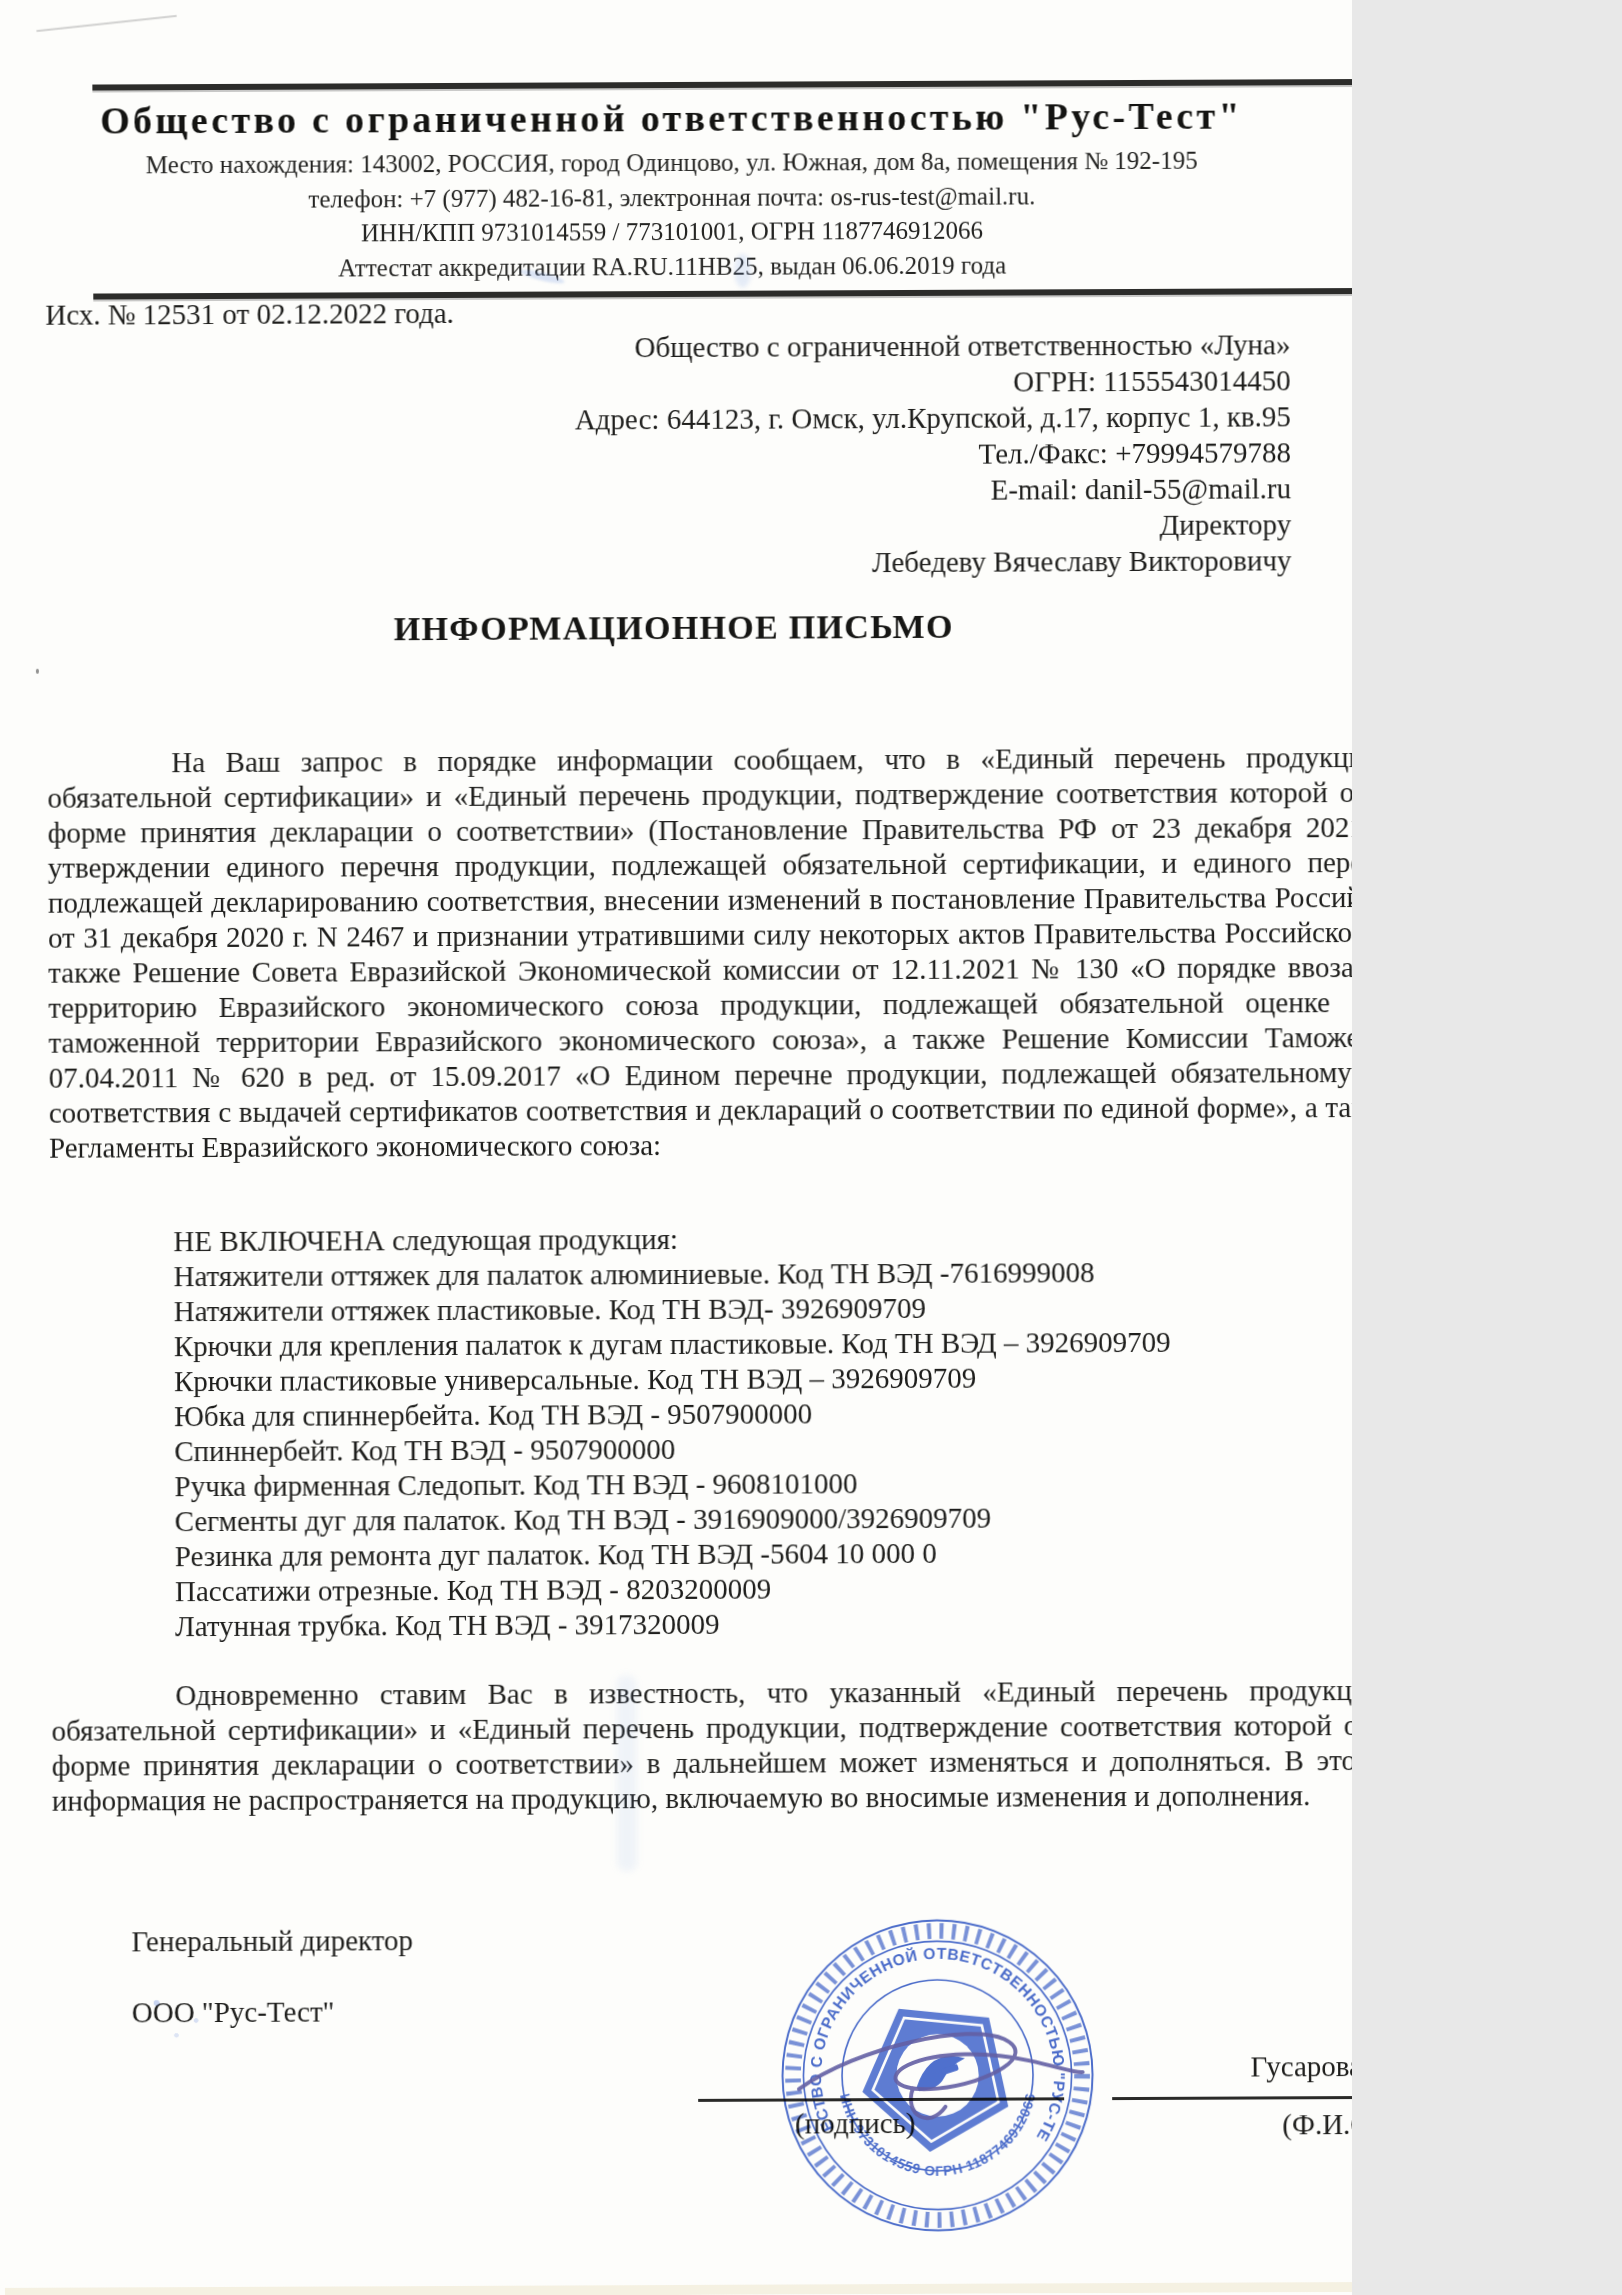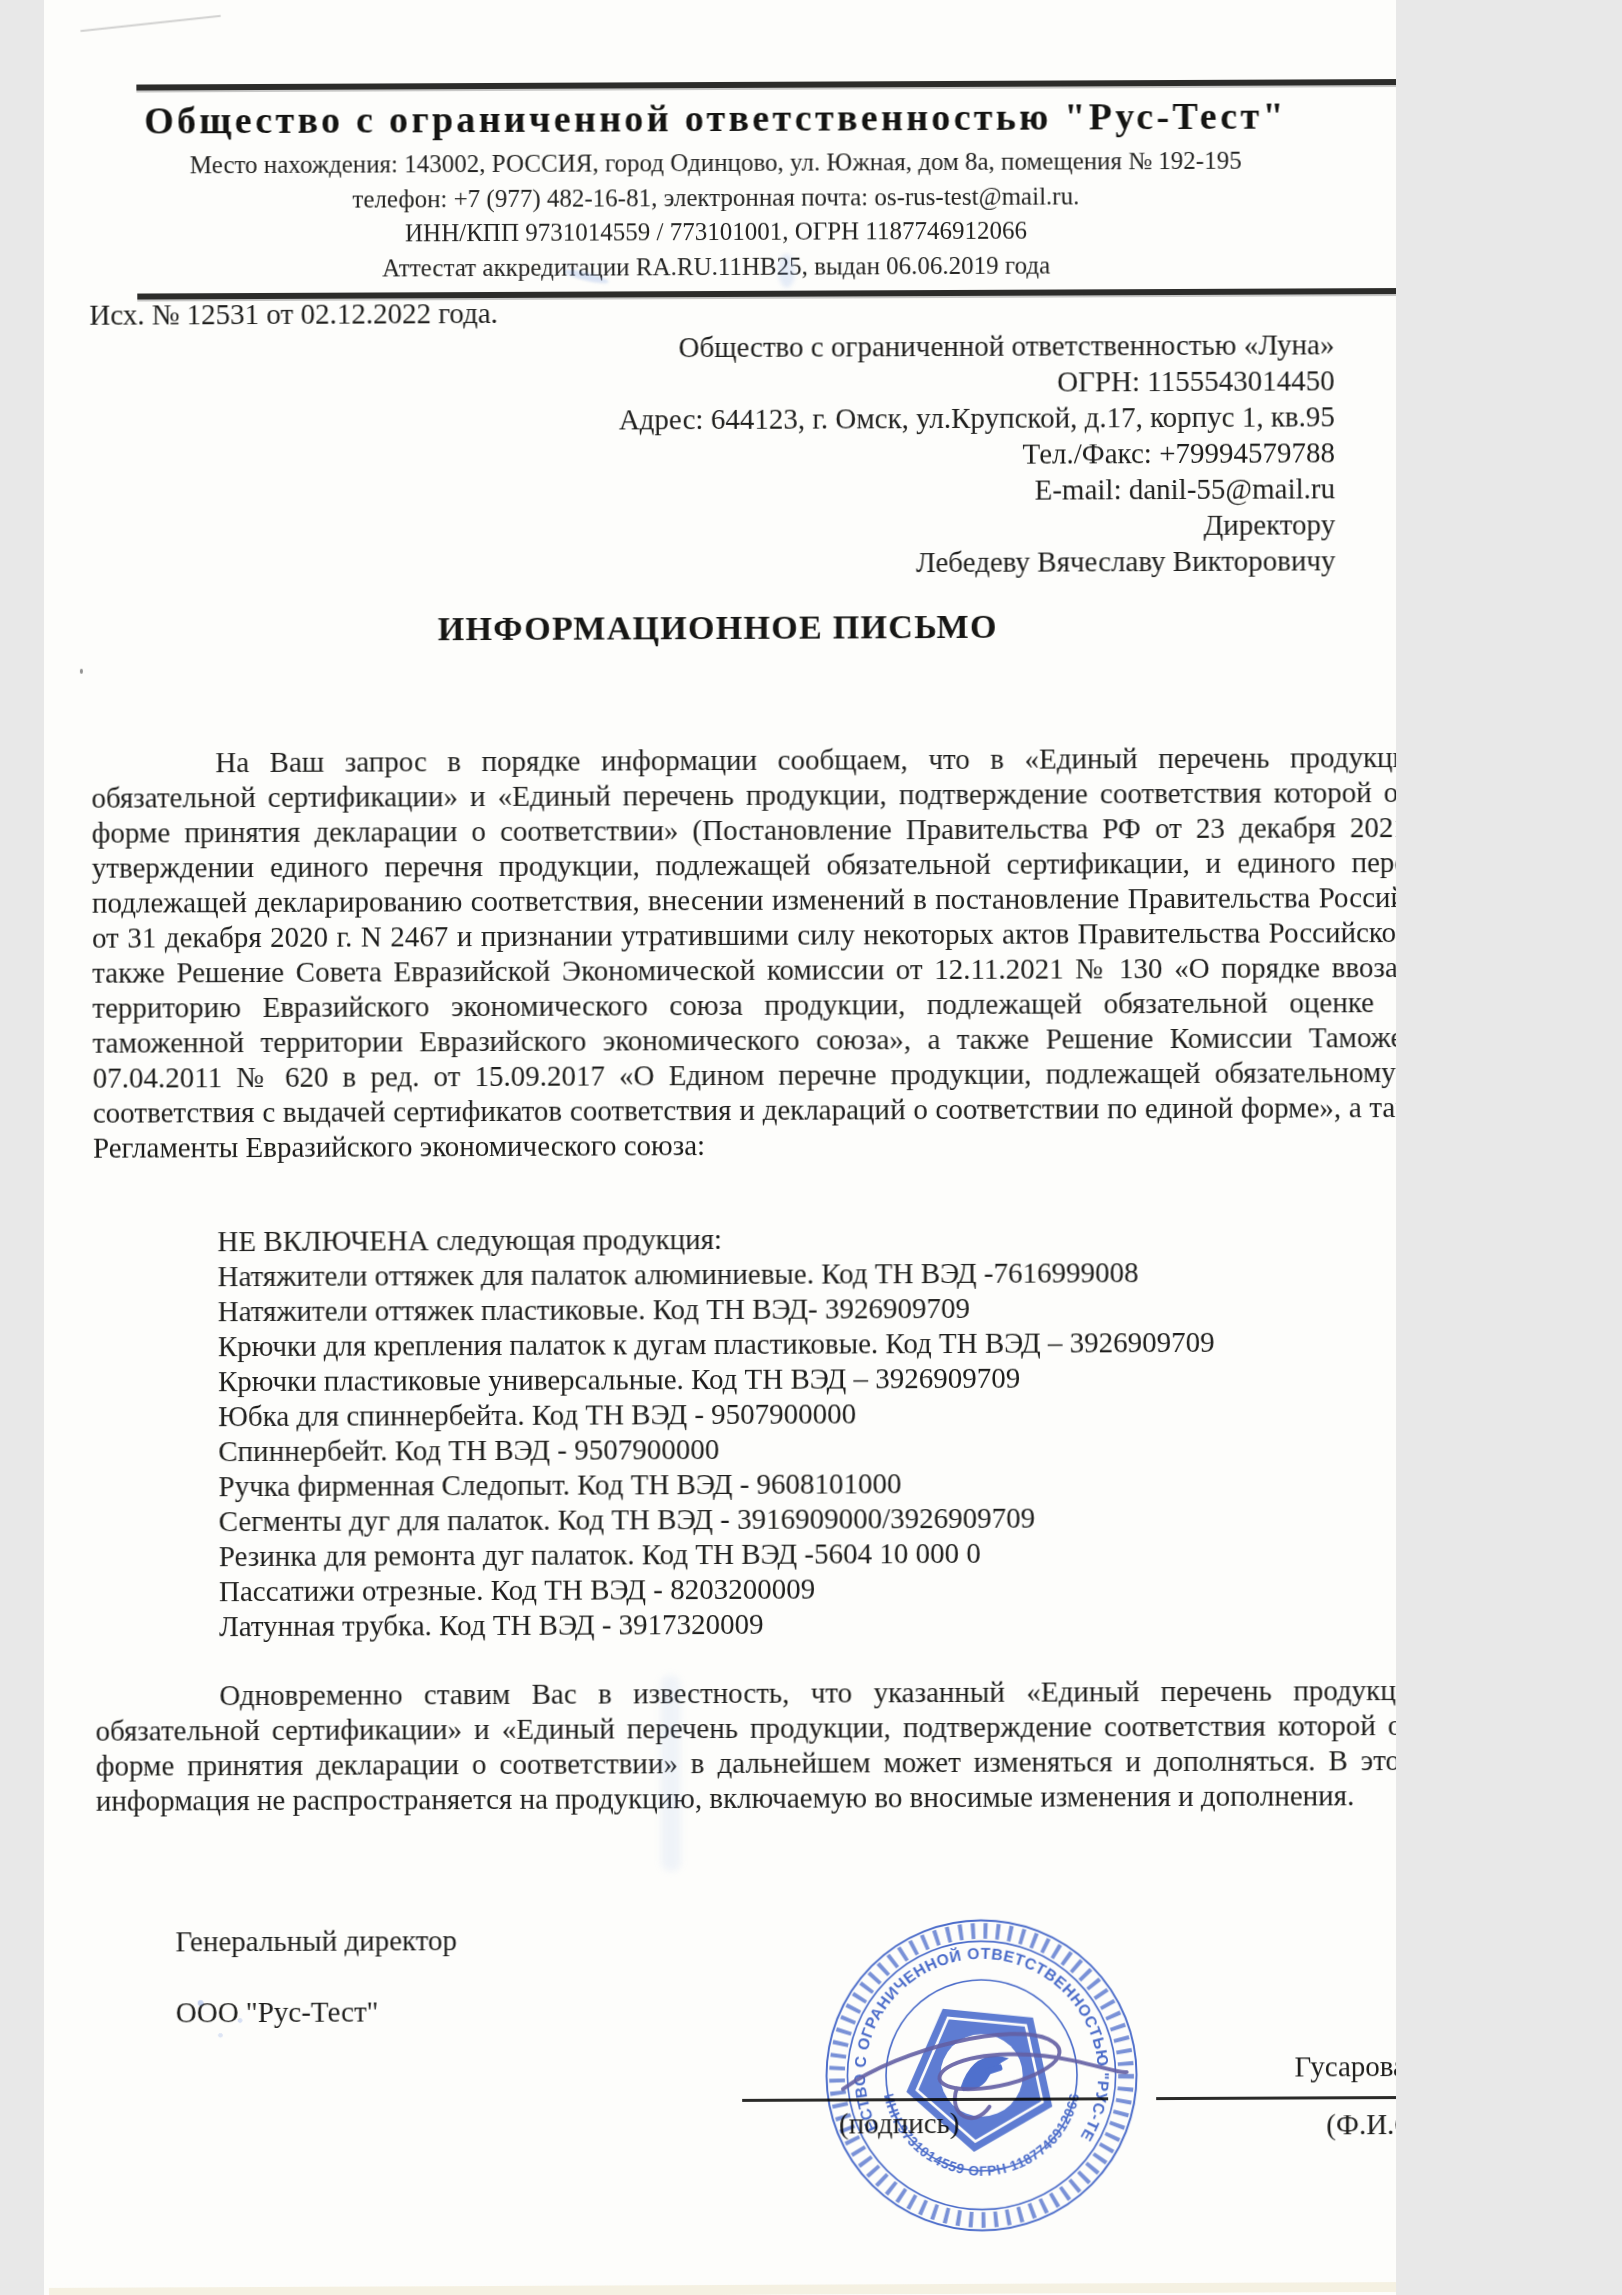--- a/index.html
+++ b/index.html
@@ -3,21 +3,20 @@
 <meta charset="utf-8">
 <style>
   html,body{margin:0;padding:0;background:#e8e8e8;}
   .page{
     position:relative;
     width:1352px;height:2295px;
     background:#fdfdfb;
     overflow:hidden;
     font-family:"Liberation Serif", serif;
     color:#1e1e1c;
-    margin-left:44px;
   }
   .content{
     position:absolute;inset:0;
     transform:rotate(-0.25deg);
     transform-origin:50% 50%;
   }
   .rule{
     position:absolute;left:97px;width:1468px;height:5.9px;
     background:#2c2c2a;
     box-shadow:0 2px 0 rgba(44,44,42,.25);

